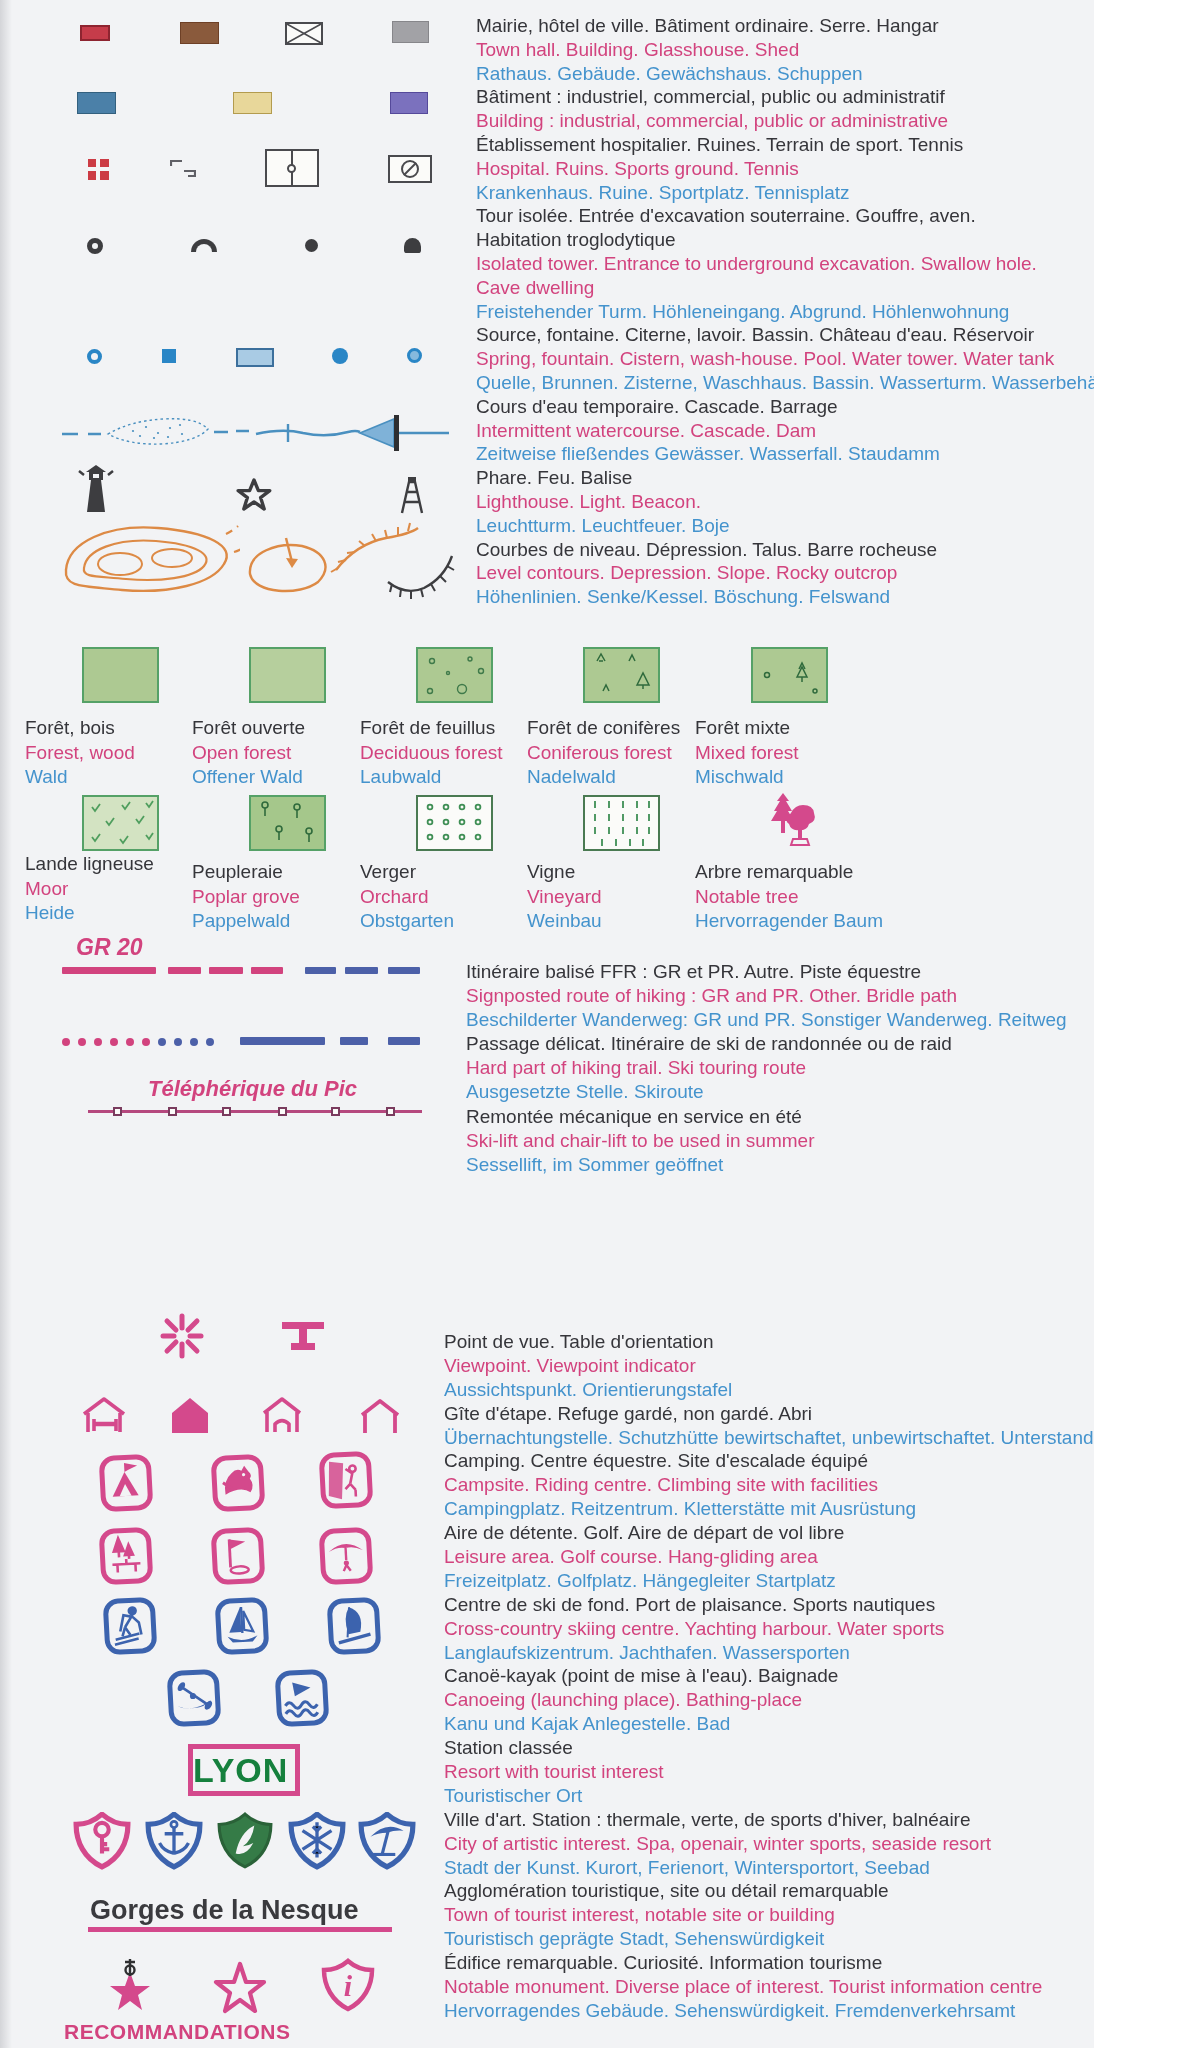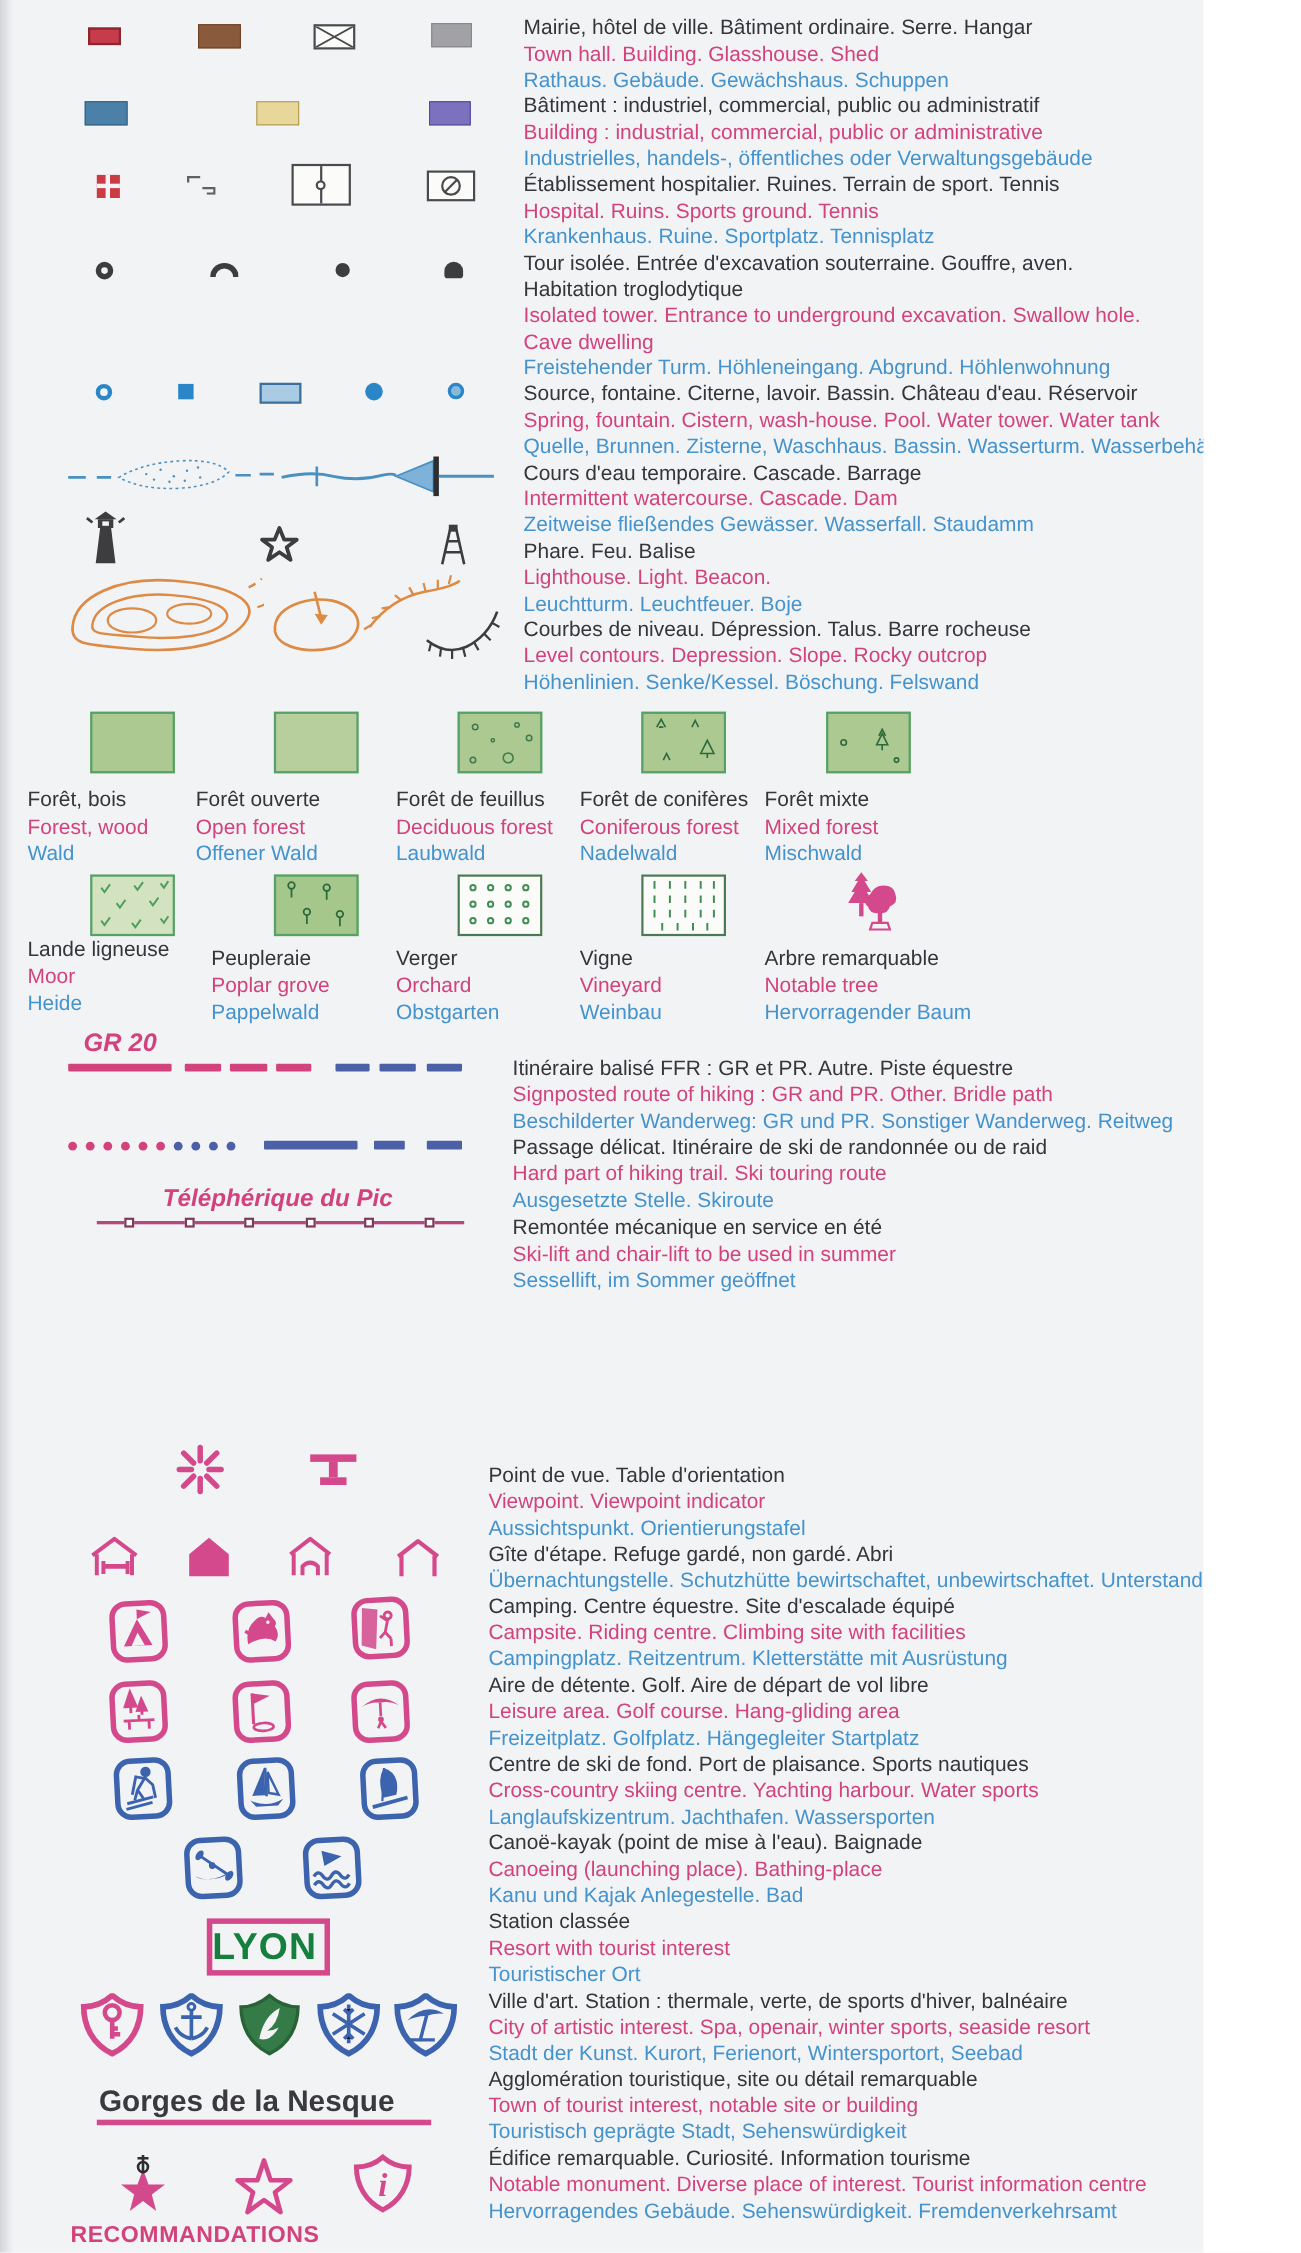--- a/index.html
+++ b/index.html
@@ -165,21 +165,20 @@
     </g>
   </svg>
 
   <div class="tblock tb1" style="left:476px;top:14px">
 
   <div class="line fr">Mairie, hôtel de ville. Bâtiment ordinaire. Serre. Hangar</div>
       <div class="line en">Town hall. Building. Glasshouse. Shed</div>
       <div class="line de">Rathaus. Gebäude. Gewächshaus. Schuppen</div>
       <div class="line fr">Bâtiment : industriel, commercial, public ou administratif</div>
       <div class="line en">Building : industrial, commercial, public or administrative</div>
-      <div class="line de">Industrielles, handels-, öffentliches oder Verwaltungsgebäude</div>
       <div class="line fr">Établissement hospitalier. Ruines. Terrain de sport. Tennis</div>
       <div class="line en">Hospital. Ruins. Sports ground. Tennis</div>
       <div class="line de">Krankenhaus. Ruine. Sportplatz. Tennisplatz</div>
       <div class="line fr">Tour isolée. Entrée d'excavation souterraine. Gouffre, aven.</div>
       <div class="line fr">Habitation troglodytique</div>
       <div class="line en">Isolated tower. Entrance to underground excavation. Swallow hole.</div>
       <div class="line en">Cave dwelling</div>
       <div class="line de">Freistehender Turm. Höhleneingang. Abgrund. Höhlenwohnung</div>
       <div class="line fr">Source, fontaine. Citerne, lavoir. Bassin. Château d'eau. Réservoir</div>
       <div class="line en">Spring, fountain. Cistern, wash-house. Pool. Water tower. Water tank</div>
@@ -227,21 +226,21 @@
       <path d="M44,28 l5,-10 5,10 Z M49,28 v5 M46,20 l3,-6 3,6"></path>
     </g>
       </svg>
   </div>
 
   <div class="veg-label" style="left:25px;top:716px">
     <div class="fr">Forêt, bois</div>
       <div class="en">Forest, wood</div>
       <div class="de">Wald</div>
   </div>
-  <div class="veg-label" style="left:178px;top:716px">
+  <div class="veg-label" style="left:192px;top:716px">
     <div class="fr">Forêt ouverte</div>
       <div class="en">Open forest</div>
       <div class="de">Offener Wald</div>
   </div>
   <div class="veg-label" style="left:360px;top:716px">
     <div class="fr">Forêt de feuillus</div>
       <div class="en">Deciduous forest</div>
       <div class="de">Laubwald</div>
   </div>
   <div class="veg-label" style="left:527px;top:716px">

